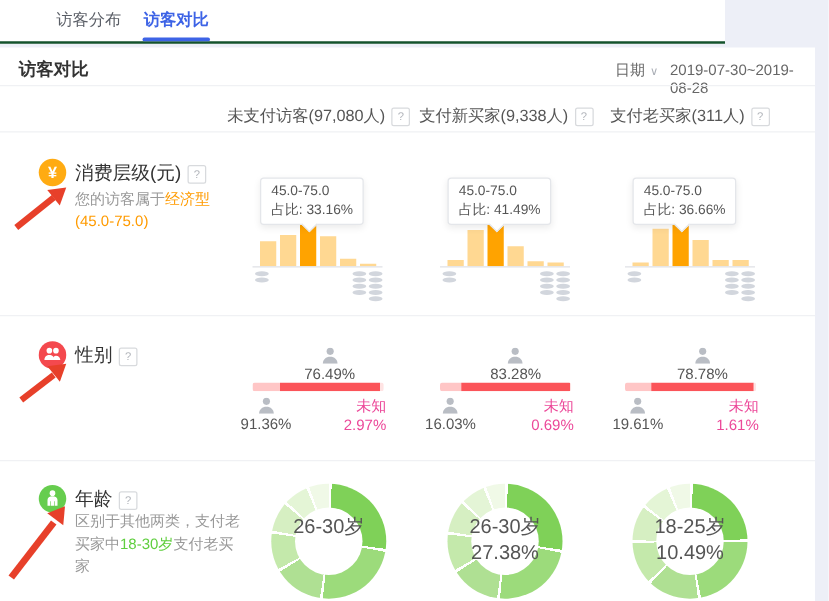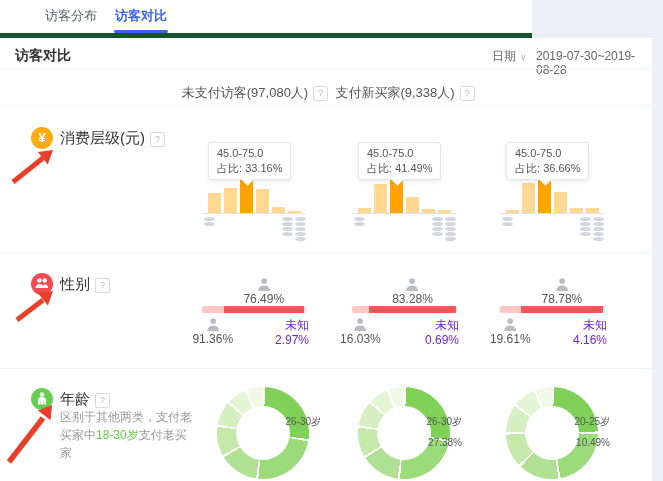--- a/index.html
+++ b/index.html
@@ -1,19 +1,19 @@
 <!DOCTYPE html>
 <html><head>
 <meta charset="utf-8">
 <style>
   html,body{margin:0;padding:0}
   .page{position:relative;width:663px;height:481px;background:#edeff7;overflow:hidden;
         font-family:"Liberation Sans","DejaVu Sans",sans-serif;-webkit-font-smoothing:antialiased}
   
-  .tabbar{position:absolute;left:0;top:0;width:532px;height:33px;background:#fff;border-bottom:5px solid #14532d}
+  .tabbar{position:absolute;left:0;top:0;width:580px;height:33px;background:#fff;border-bottom:2px solid #14532d}
   .tab{position:absolute;top:0;height:32px;line-height:32px;font-size:13px;color:#5a5e66;cursor:pointer}
   .tab.t1{left:45px}
   .tab.t2{left:115px;color:#3d63e6;font-weight:bold}
   .tab.t2::after{content:"";position:absolute;left:-1px;right:-1px;bottom:-1px;height:3px;border-radius:2px;background:#3d63e6}
   
   .card{position:absolute;left:0;top:38px;width:652px;height:443px;background:#fff}
   .panel-title{position:absolute;left:15px;top:9px;font-size:14px;font-weight:bold;color:#333}
   .hline{position:absolute;left:0;width:652px;border-top:1px solid #f0f1f4}
   .date-filter{position:absolute;left:492px;top:10px;font-size:12px;color:#666;cursor:pointer}
   .chev{margin-left:4px;color:#a9adb5;font-size:9px}
@@ -52,26 +52,26 @@
   .gbar{position:absolute;left:0;top:28px;width:105px;height:7px;border-radius:2px;overflow:hidden;display:flex}
   .seg{display:block;height:7px}
   .seg-male{background:#ffc6c6}
   .seg-female{background:#fb5459}
   .seg-unknown{background:#ffe3e3}
   .g-group{position:absolute;transform:translateX(-50%);text-align:center}
   .f-group{top:0}
   .m-group{top:40px}
   .gpct{font-size:12px;color:#555;margin-top:1px;white-space:nowrap}
   .person{display:block;margin:0 auto}
-  .unknown{position:absolute;right:-2px;top:40px;text-align:right;font-size:12px;color:#6d28d9;line-height:15px}
+  .unknown{position:absolute;right:-2px;top:40px;text-align:right;font-size:12px;color:#ec4899;line-height:15px}
   
   .agechart{position:absolute;top:349px;width:92px;height:92px}
   .ring{position:absolute;left:0;top:0;width:92px;height:92px;border-radius:50%}
   .hole{position:absolute;left:19px;top:19px;width:54px;height:54px;border-radius:50%;background:#fff}
-  .dcenter{position:absolute;left:-12px;right:-12px;top:24px;text-align:right;font-size:10px;color:#555;line-height:21px}
+  .dcenter{position:absolute;left:-12px;right:-12px;top:24px;text-align:center;font-size:16px;color:#555;line-height:21px}
   
   .arrow{position:absolute;z-index:5}
 </style>
 </head>
 <body>
 
 <div class="page">
 
   <div class="tabbar">
     <div class="tab t1">访客分布</div>
@@ -81,24 +81,26 @@
   <div class="card">
     <div class="panel-title">访客对比</div>
     <div class="date-filter">
       <span>日期</span><span class="chev">∨</span>
     </div>
     <div class="date-range">2019-07-30~2019-08-28</div>
     <div class="hline" style="top:30px"></div>
 
     <div class="col-header" style="left:175px"><span>未支付访客(97,080人)</span><span class="help">?</span></div>
     <div class="col-header" style="left:325px"><span>支付新买家(9,338人)</span><span class="help">?</span></div>
+    <div class="col-header" style="left:472px"><span>支付老买家(311人)</span><span class="help">?</span></div>
     <div class="hline" style="top:67px"></div>
 
     <div class="cat-icon ic-orange" style="top:89px"><span>¥</span></div>
     <div class="cat-title" style="top:91px"><span>消费层级(元)</span><span class="help">?</span></div>
+    <div class="cat-note" style="top:112px"><span>您的访客属于</span><span class="hl-orange">经济型(45.0-75.0)</span></div>
 
     <div class="barchart" style="left:202px">
       <div class="tooltip">
         <div>45.0-75.0</div>
         <div><span>占比:</span> <span>33.16%</span></div>
         <i class="caret"></i>
       </div>
       <div class="bars">
           <div class="bar" style="height: 20px;"></div>
           <div class="bar" style="height: 25px;"></div>
@@ -286,21 +288,21 @@
         </div>
       <div class="g-group m-group" style="left: 9.805%;">
         <svg class="person" width="15" height="13" viewBox="0 0 24 21">
             <circle cx="12" cy="5" r="4.6" fill="#b9bdc4"></circle>
             <path d="M2.5 21c0-5.5 4-9 9.5-9s9.5 3.5 9.5 9z" fill="#b9bdc4"></path>
           </svg>
         <div class="gpct">19.61%</div>
       </div>
       <div class="unknown">
         <div>未知</div>
-        <div>4.16%</div>
+        <div>1.61%</div>
       </div>
     </div>
 
     <div class="hline" style="top:330px"></div>
 
     <div class="cat-icon ic-green" style="top:350px">
       <svg width="12" height="13" viewBox="0 0 24 26">
           <circle cx="12" cy="5" r="4.5" fill="#fff"></circle>
           <path d="M4 25V16c0-3.5 3-6 8-6s8 2.5 8 6v9h-4.5v-7h-1v7h-5v-7h-1v7z" fill="#fff"></path>
         </svg>
@@ -320,21 +322,21 @@
       <div class="hole"></div>
       <div class="dcenter">
         <div>26-30岁</div>
         <div>27.38%</div>
       </div>
     </div>
     <div class="agechart" style="left:506px">
       <div class="ring" style="background: conic-gradient(rgb(255, 255, 255) 0deg, rgb(255, 255, 255) 3deg, rgb(127, 209, 88) 3deg, rgb(127, 209, 88) 87.984deg, rgb(255, 255, 255) 87.984deg, rgb(255, 255, 255) 90.984deg, rgb(156, 219, 123) 90.984deg, rgb(156, 219, 123) 168.984deg, rgb(255, 255, 255) 168.984deg, rgb(255, 255, 255) 171.984deg, rgb(175, 224, 147) 171.984deg, rgb(175, 224, 147) 222.984deg, rgb(255, 255, 255) 222.984deg, rgb(255, 255, 255) 225.984deg, rgb(196, 233, 171) 225.984deg, rgb(196, 233, 171) 267.984deg, rgb(255, 255, 255) 267.984deg, rgb(255, 255, 255) 270.984deg, rgb(214, 239, 194) 270.984deg, rgb(214, 239, 194) 305.784deg, rgb(255, 255, 255) 305.784deg, rgb(255, 255, 255) 308.784deg, rgb(228, 245, 214) 308.784deg, rgb(228, 245, 214) 336.384deg, rgb(255, 255, 255) 336.384deg, rgb(255, 255, 255) 339.384deg, rgb(240, 249, 231) 339.384deg, rgb(240, 249, 231) 360deg, rgb(255, 255, 255) 360deg, rgb(255, 255, 255) 360deg);"></div>
       <div class="hole"></div>
       <div class="dcenter">
-        <div>20-25岁</div>
+        <div>18-25岁</div>
         <div>10.49%</div>
       </div>
     </div>
   </div>
 
   <svg class="arrow" style="left:10px;top:146px" width="48" height="42">
     <line x1="3" y1="36" x2="33" y2="12" stroke="#e7402a" stroke-width="5"></line>
     <polygon points="43,4 37.8,18.4 27.8,5.9" fill="#e7402a"></polygon>
   </svg>
   <svg class="arrow" style="left:14px;top:288px" width="44" height="36">

